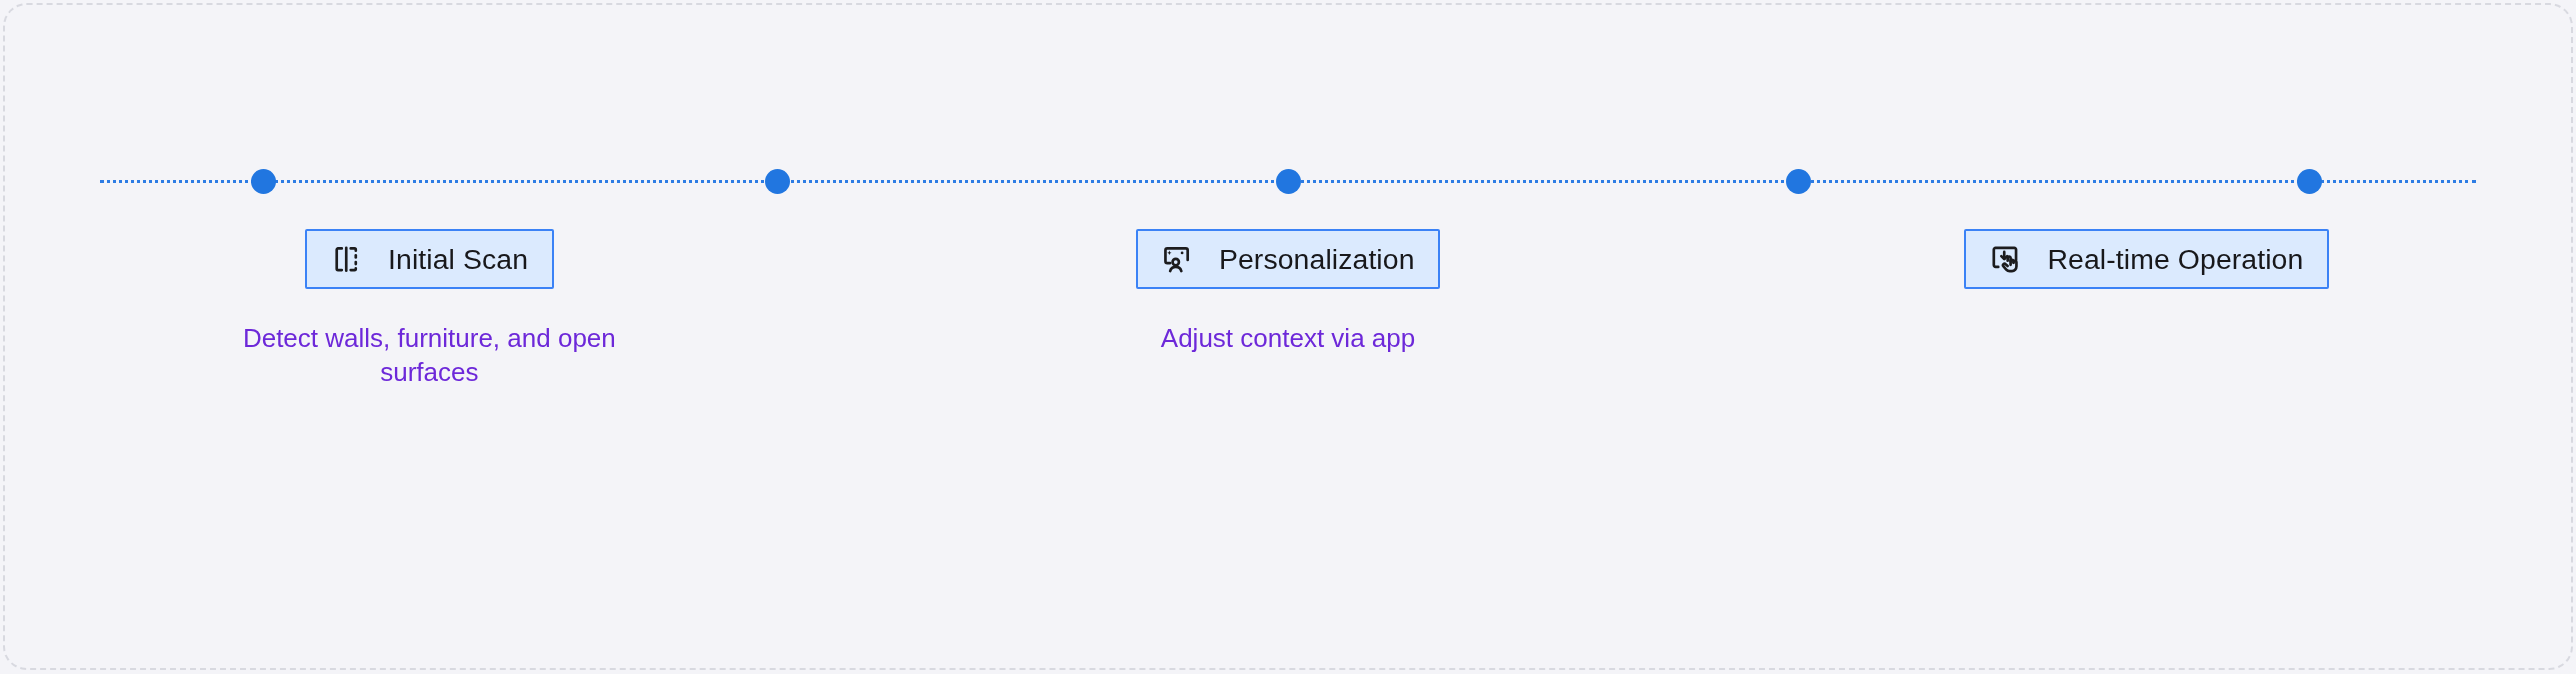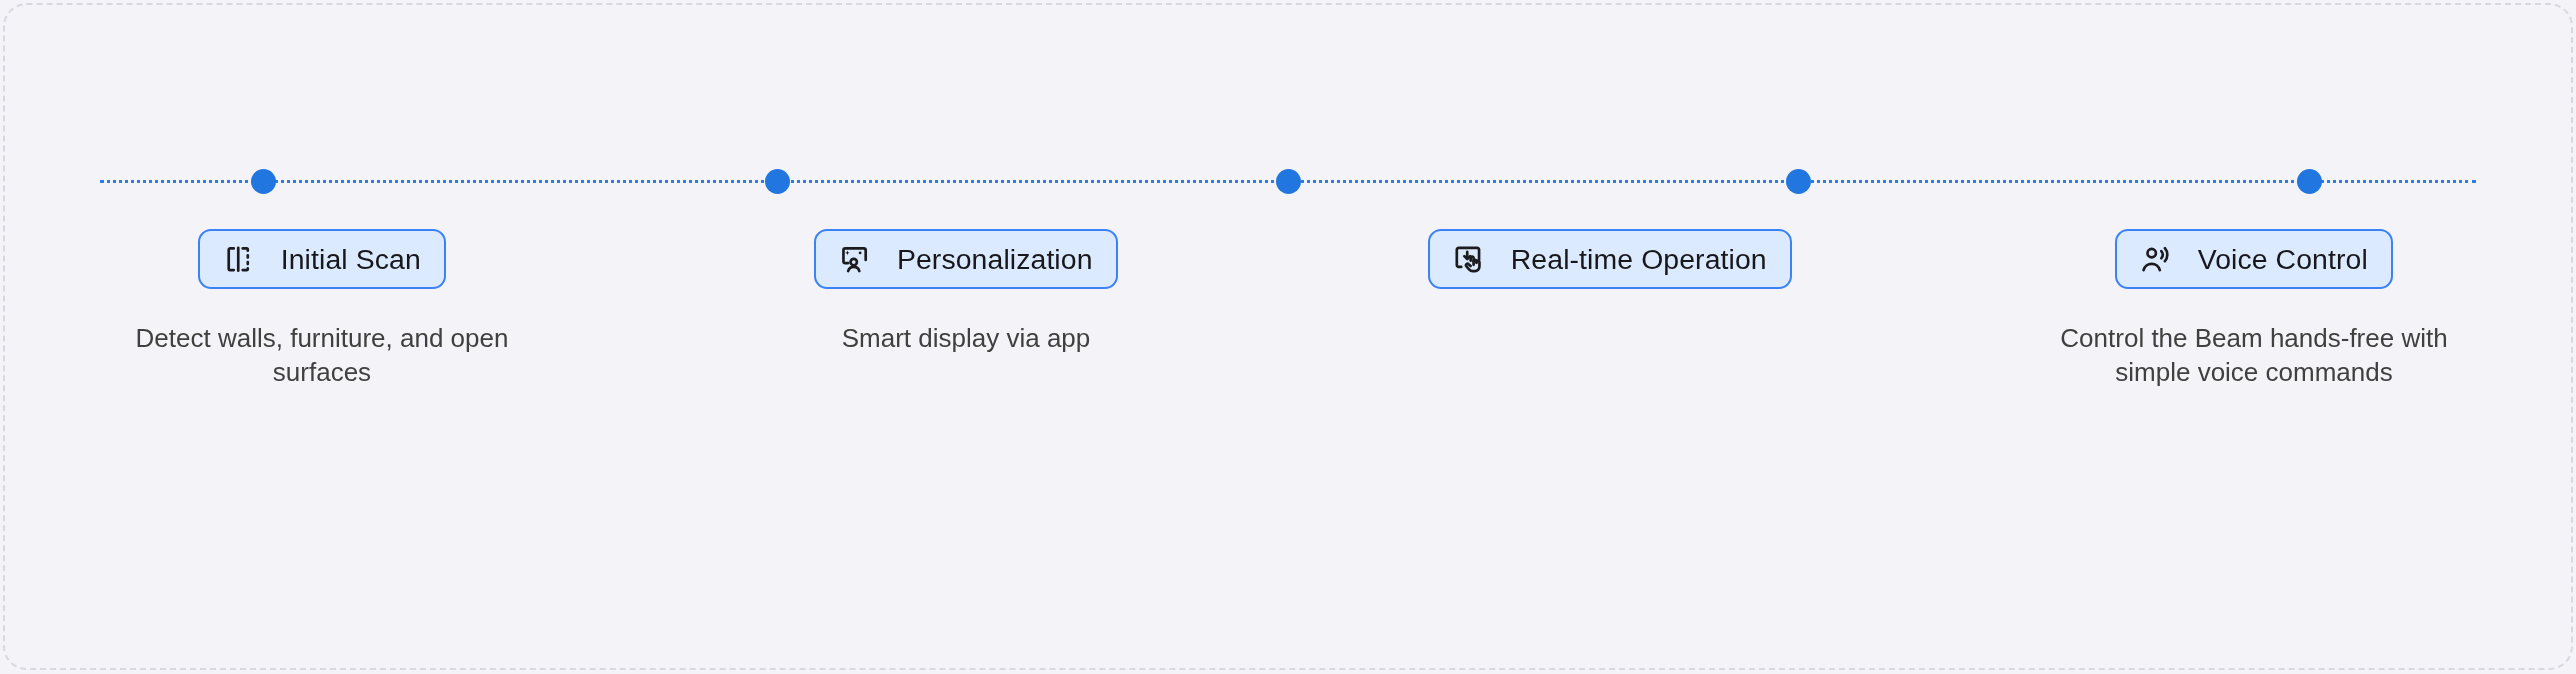--- a/index.html
+++ b/index.html
@@ -78,21 +78,21 @@
     padding: 0 12.5px;
     box-sizing: border-box;
   }
 
   .pill {
     display: inline-flex;
     align-items: center;
     gap: 27px;
     background: #dbeafe;
     border: 2.1px solid #3b82f6;
-    border-radius: 13px;
+    border-radius: 2px;
     padding: 12.5px 23.6px;
     box-sizing: border-box;
     white-space: nowrap;
     cursor: pointer;
   }
   .pill-icon {
     width: 30.5px;
     height: 30.5px;
     flex: 0 0 30.5px;
     display: block;
@@ -103,21 +103,21 @@
     font-size: 28.4px;
     line-height: 1;
     color: #18181b;
     letter-spacing: 0.1px;
   }
 
   .step-desc {
     margin-top: 32px;
     font-size: 26px;
     line-height: 1.33;
-    color: #404040;
+    color: #6d28d9;
     text-align: center;
     max-width: 388px;
   }
 </style>
 </head>
 <body>
 
 <div class="canvas">
 
   <div class="dashed-frame"></div>
@@ -157,49 +157,35 @@
           <svg viewBox="0 0 24 24" fill="none" stroke="currentColor" stroke-width="2.1" stroke-linecap="round" stroke-linejoin="round">
             <path d="M21 12.5V5a1.5 1.5 0 0 0-1.5-1.5H5A1.5 1.5 0 0 0 3.5 5v8.5a1.5 1.5 0 0 0 1.5 1.5h2.2"></path>
             <path d="M6.6 5.2l.5 1.2 1.2.5-1.2.5-.5 1.2-.5-1.2-1.2-.5 1.2-.5z" fill="currentColor" stroke="none"></path>
             <circle cx="16.6" cy="7" r="1.1" fill="currentColor" stroke="none"></circle>
             <circle cx="11.6" cy="14.2" r="2.5"></circle>
             <path d="M7.2 21.3a4.6 4.6 0 0 1 8.8 0"></path>
           </svg>
         </span>
         <span class="pill-label">Personalization</span>
       </div>
-      <div class="step-desc">Smart display via app</div>
+      <div class="step-desc">Adjust context via app</div>
     </div>
 
     <div class="step">
       <div class="pill">
         <span class="pill-icon">
           <svg viewBox="0 0 24 24" fill="none" stroke="currentColor" stroke-width="2.1" stroke-linecap="round" stroke-linejoin="round">
             <path d="M20.5 12.5V4.4a1.4 1.4 0 0 0-1.4-1.4H4.4A1.4 1.4 0 0 0 3 4.4v12.2a1.4 1.4 0 0 0 1.4 1.4h2.1"></path>
             <path d="M11.2 6.2v5.4"></path>
             <path d="M8.9 9.5l2.3 2.3 2.3-2.3"></path>
             <path d="M13.9 13.1v-2.1a1.15 1.15 0 1 1 2.3 0v5.4"></path>
             <path d="M16.2 13.6a1.15 1.15 0 1 1 2.3 0v1.2"></path>
             <path d="M18.5 14.4a1.15 1.15 0 1 1 2.3 0v3.4a3.5 3.5 0 0 1-3.5 3.5h-1.8a3.6 3.6 0 0 1-2.7-1.2l-2.2-2.5a1.2 1.2 0 0 1 1.7-1.7l1.6 1.4"></path>
           </svg>
         </span>
         <span class="pill-label">Real-time Operation</span>
       </div>
     </div>
 
-    <div class="step">
-      <div class="pill">
-        <span class="pill-icon">
-          <svg viewBox="0 0 24 24" fill="none" stroke="currentColor" stroke-width="2.1" stroke-linecap="round" stroke-linejoin="round">
-            <circle cx="9.2" cy="7.2" r="3.3"></circle>
-            <path d="M2.8 20.6a6.6 6.6 0 0 1 12.8 0"></path>
-            <path d="M16.8 5.6a4.4 4.4 0 0 1 0 5.6"></path>
-            <path d="M19.6 3.3a7.8 7.8 0 0 1 0 10.2"></path>
-          </svg>
-        </span>
-        <span class="pill-label">Voice Control</span>
-      </div>
-      <div class="step-desc">Control the Beam hands-free with simple voice commands</div>
-    </div>
 
   </div>
 </div>
 
 
 </body></html>

